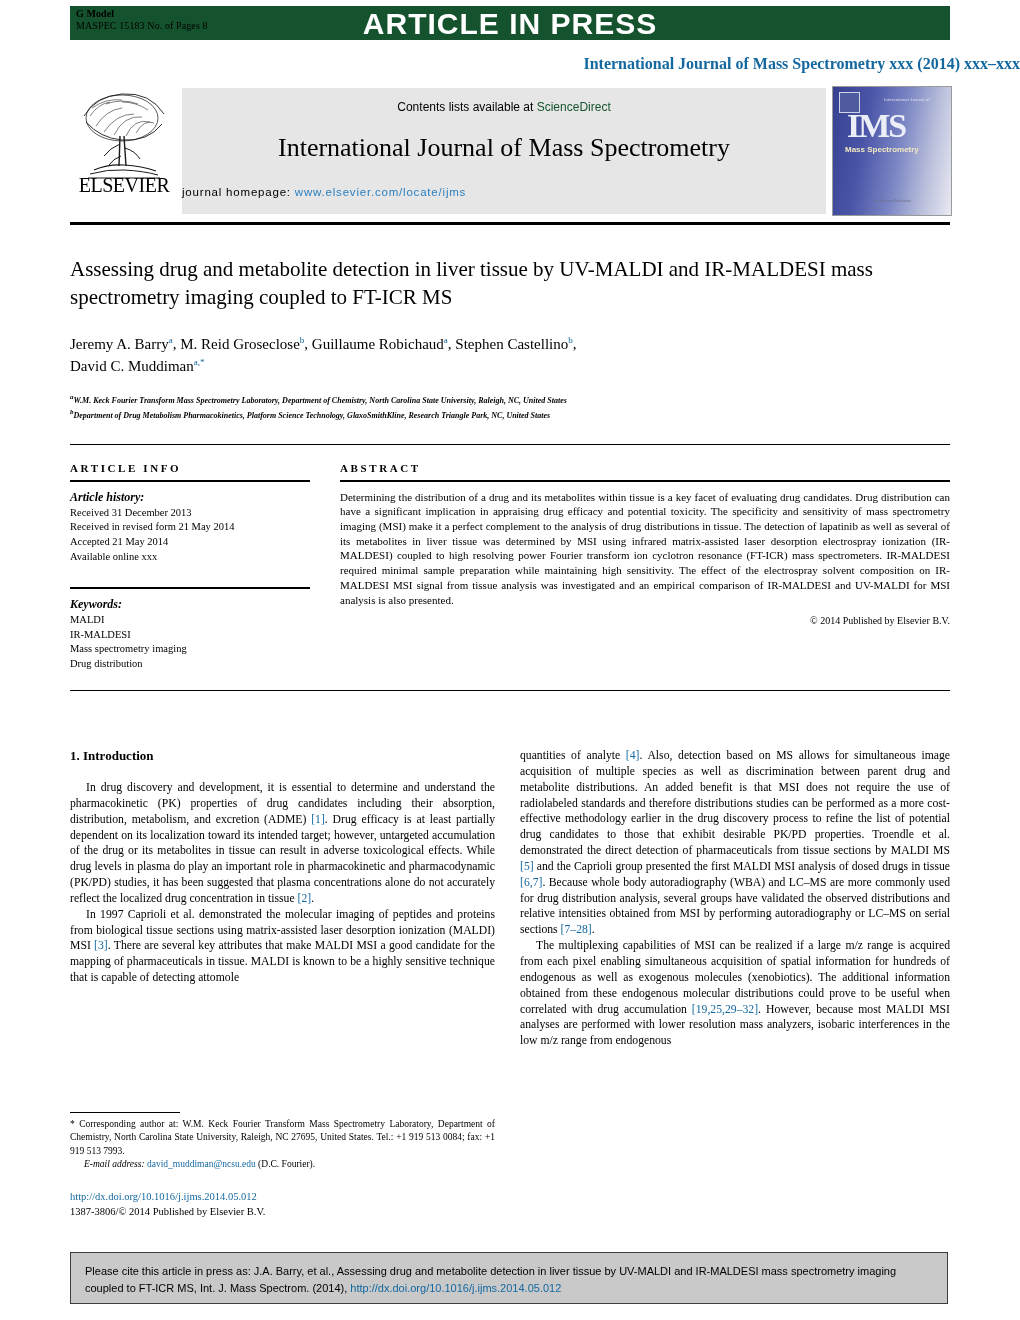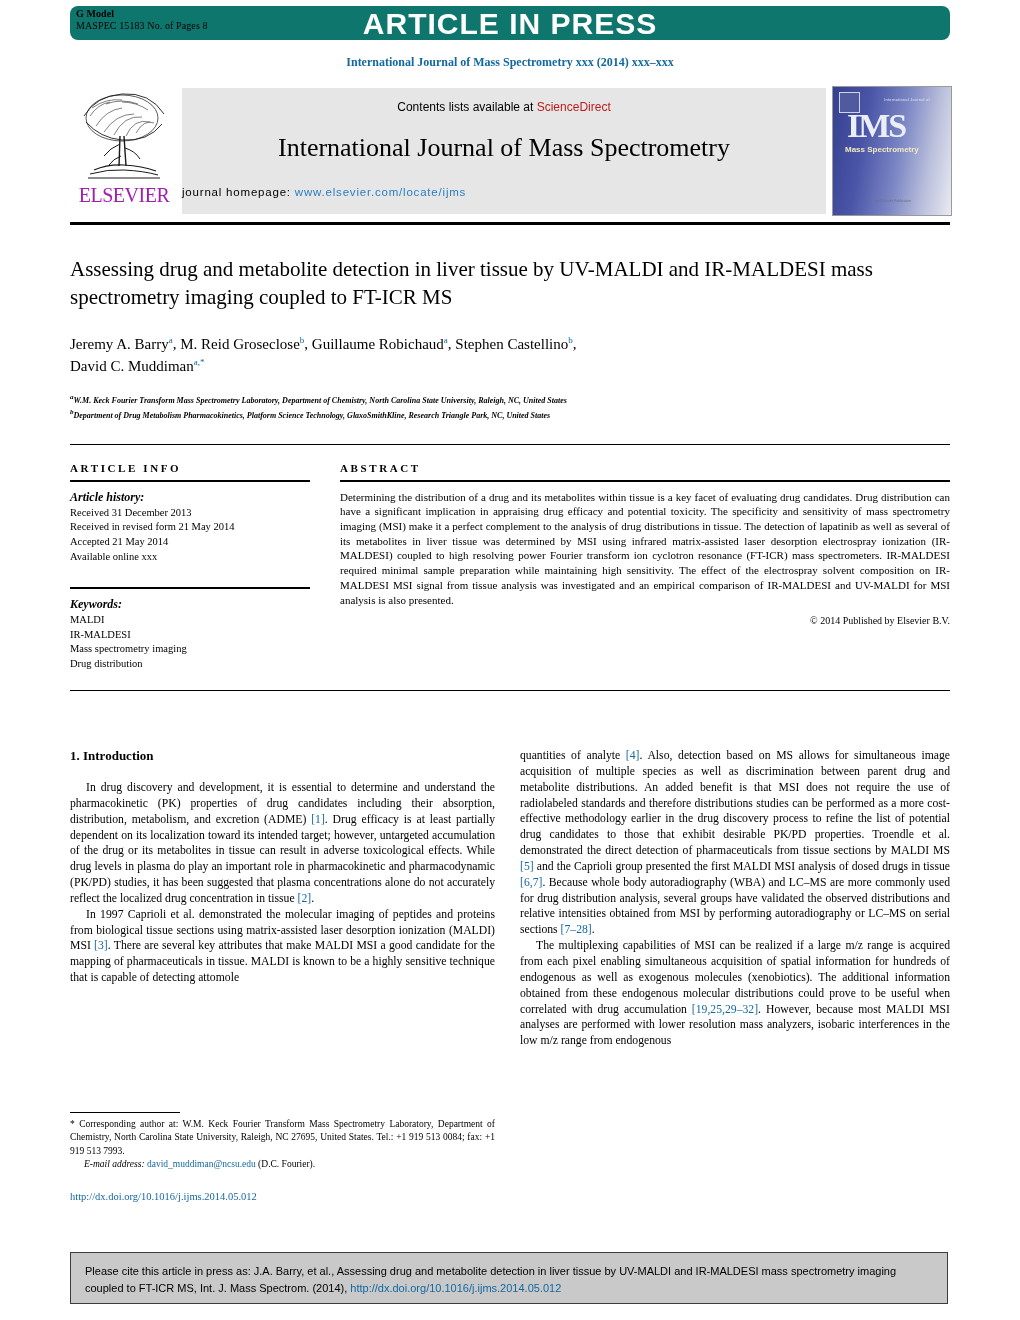--- a/index.html
+++ b/index.html
@@ -16,22 +16,21 @@
     overflow: hidden;
   }
 
   
   .aip-banner {
     position: absolute;
     left: 70px;
     top: 6px;
     width: 880px;
     height: 34px;
-    background: #0f766e;
-    border-radius: 8px;
+    background: #14532d;
   }
   .gmodel {
     position: absolute;
     left: 76px;
     top: 8px;
     line-height: 1.2;
     z-index: 3;
   }
   .gmodel .gm-line1 {
     font-size: 10px;
@@ -55,22 +54,22 @@
     letter-spacing: 1px;
     z-index: 2;
   }
 
   
   .running-head {
     position: absolute;
     left: 0;
     top: 55px;
     width: 1020px;
-    text-align: center;
-    font-size: 12px;
+    text-align: right;
+    font-size: 16px;
     font-weight: bold;
     color: #1368a0;
   }
 
   
   .masthead {
     position: absolute;
     left: 70px;
     top: 86px;
     width: 880px;
@@ -88,47 +87,47 @@
     position: absolute;
     left: 0;
     top: 0;
     width: 108px;
     height: 128px;
   }
   .tree-svg { position: absolute; left: 6px; top: 2px; }
   .elsevier-word {
     position: absolute;
     left: 0;
-    top: 98px;
+    top: 88px;
     width: 108px;
     text-align: center;
     font-family: "Liberation Serif", serif;
     font-size: 20px;
     letter-spacing: -0.5px;
-    color: #a21caf;
+    color: #000000;
     font-weight: normal;
   }
   .contents-box {
     position: absolute;
     left: 112px;
     top: 2px;
     width: 644px;
     height: 126px;
     background: #e6e6e6;
   }
   .contents-line {
     position: absolute;
     left: 0;
     top: 12px;
     width: 644px;
     text-align: center;
     font-family: "Liberation Sans", sans-serif;
     font-size: 12px;
   }
-  .sciencedirect-link { color: #b91c1c; }
+  .sciencedirect-link { color: #14532d; }
   .journal-name {
     position: absolute;
     left: 0;
     top: 45px;
     width: 644px;
     text-align: center;
     font-size: 26px;
     font-family: "Liberation Serif", serif;
   }
   .homepage-line {
@@ -509,19 +508,20 @@
   <div>* Corresponding author at: W.M. Keck Fourier Transform Mass Spectrometry Laboratory, Department of Chemistry, North Carolina State University, Raleigh, NC 27695, United States. Tel.: +1 919 513 0084; fax: +1 919 513 7993.</div>
   <div style="text-indent:14px">
     <span class="email-label">E-mail address:</span>
     <span class="doi-link">david_muddiman@ncsu.edu</span>
     <span>(D.C. Fourier).</span>
   </div>
 </div>
 
 <div class="doi-block">
   <div class="doi-link">http://dx.doi.org/10.1016/j.ijms.2014.05.012</div>
+  <div>1387-3806/© 2014 Published by Elsevier B.V.</div>
 </div>
 
 <div class="cite-box">
   <div class="cite-text">
     <span>Please cite this article in press as: J.A. Barry, et al., Assessing drug and metabolite detection in liver tissue by UV-MALDI and IR-MALDESI mass spectrometry imaging coupled to FT-ICR MS, Int. J. Mass Spectrom. (2014), </span><span class="doi-link">http://dx.doi.org/10.1016/j.ijms.2014.05.012</span>
   </div>
 </div>
 
 </body></html>

